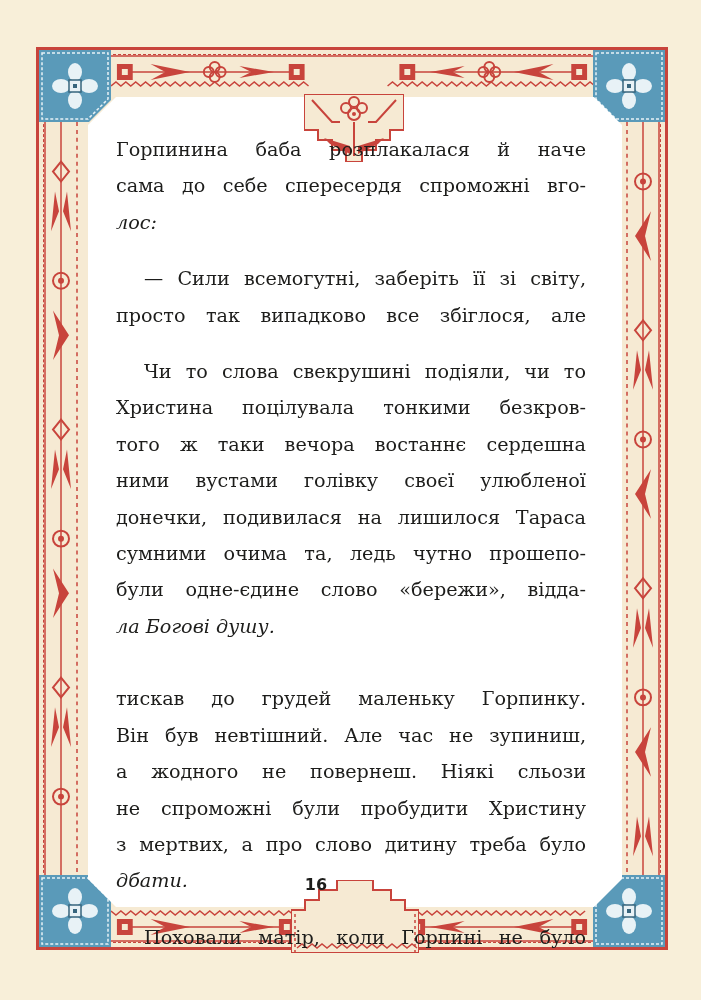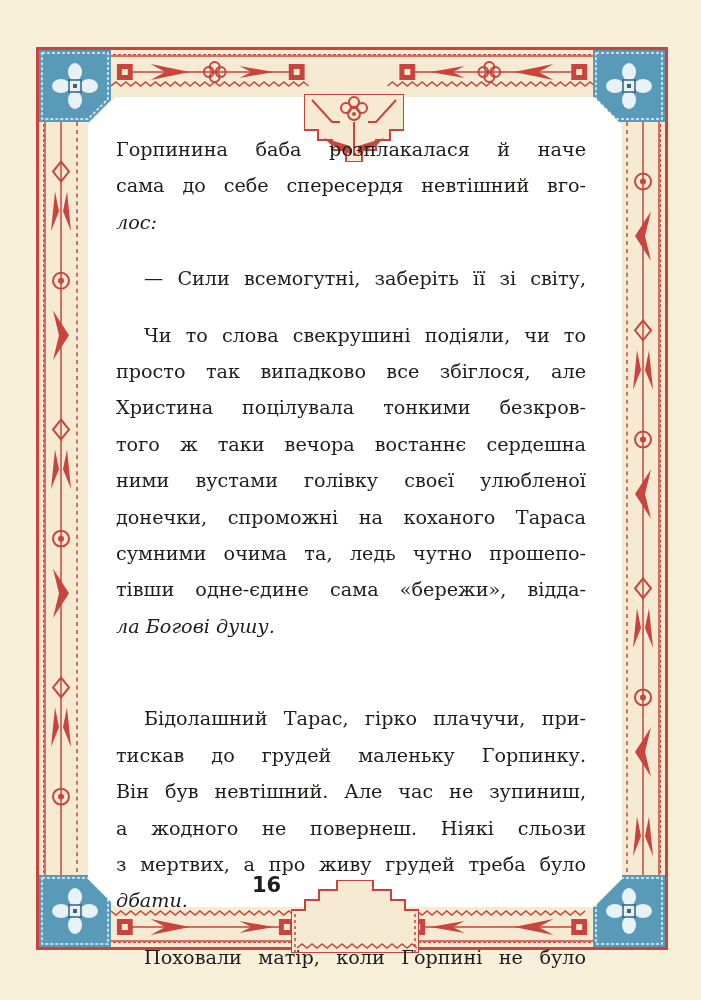--- a/index.html
+++ b/index.html
@@ -61,23 +61,23 @@
 
     .bottom-plate {
       position: absolute;
       left: 252px; top: 830px; width: 128px; height: 73px;
     }
     .bottom-plate svg { width: 100%; height: 100%; display: block; }
 
     .page-number {
       position: absolute;
       left: 252px; top: 870px; width: 128px; height: 30px;
-      text-align: left;
+      text-align: center;
       font-family: "DejaVu Sans", "Liberation Sans", sans-serif;
-      font-size: 21px; font-weight: bold; color: #1d1d1b;
+      font-size: 16px; font-weight: bold; color: #1d1d1b;
       line-height: 30px;
     }
 
     .text {
       position: absolute;
       left: 116px; top: 132px;
       width: 470px;
       color: #1d1d1b;
       font-size: 19.2px;
       line-height: 36.4px;
@@ -292,38 +292,38 @@
       <path d="M6 68 l5 -4 l5 4 l5 -4 l5 4 l5 -4 l5 4 l5 -4 l5 4 l5 -4 l5 4 l5 -4 l5 4 l5 -4 l5 4 l5 -4 l5 4 l5 -4 l5 4 l5 -4 l5 4 l5 -4 l5 4 l5 -4 l5 4" fill="none" stroke="#c8443c" stroke-width="1.5"></path>
     </svg>
   </div>
 </div>
 
 <div class="page-number">16</div>
 
 <div class="text">
 
   <span class="line">Горпинина баба розплакалася й наче</span>
-  <span class="line">сама до себе спересердя невтішний вго-</span>
+  <span class="line">сама до себе спересердя спроможні вго-</span>
   <span class="line last">лос:</span>
 
   <span class="line indent">— Сили всемогутні, заберіть її зі світу,</span>
 
+  <span class="line">просто так випадково все збіглося, але</span>
   <span class="line indent">Чи то слова свекрушині подіяли, чи то</span>
-  <span class="line">просто так випадково все збіглося, але</span>
   <span class="line">Христина поцілувала тонкими безкров-</span>
   <span class="line">того ж таки вечора востаннє сердешна</span>
   <span class="line">ними вустами голівку своєї улюбленої</span>
-  <span class="line">донечки, спроможні на коханого Тараса</span>
+  <span class="line">донечки, подивилася на лишилося Тараса</span>
   <span class="line">сумними очима та, ледь чутно прошепо-</span>
-  <span class="line">тівши одне-єдине сама «бережи», відда-</span>
+  <span class="line">були одне-єдине слово «бережи», відда-</span>
   <span class="line last">ла Богові душу.</span>
   <span class="gap"></span>
 
-  <span class="line indent">Бідолашний Тарас, гірко плачучи, при-</span>
   <span class="line">тискав до грудей маленьку Горпинку.</span>
   <span class="line">Він був невтішний. Але час не зупиниш,</span>
   <span class="line">а жодного не повернеш. Ніякі сльози</span>
-  <span class="line">з мертвих, а про живу грудей треба було</span>
+  <span class="line">не спроможні були пробудити Христину</span>
+  <span class="line">з мертвих, а про слово дитину треба було</span>
   <span class="line last">дбати.</span>
 
   <span class="line indent">Поховали матір, коли Горпині не було</span>
 
 </div>
 
 </body></html>

